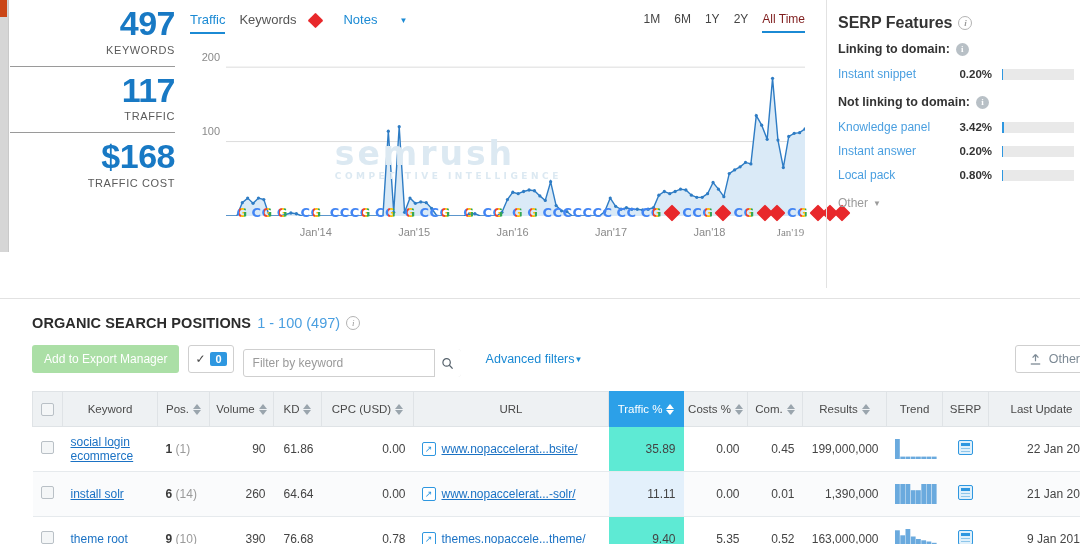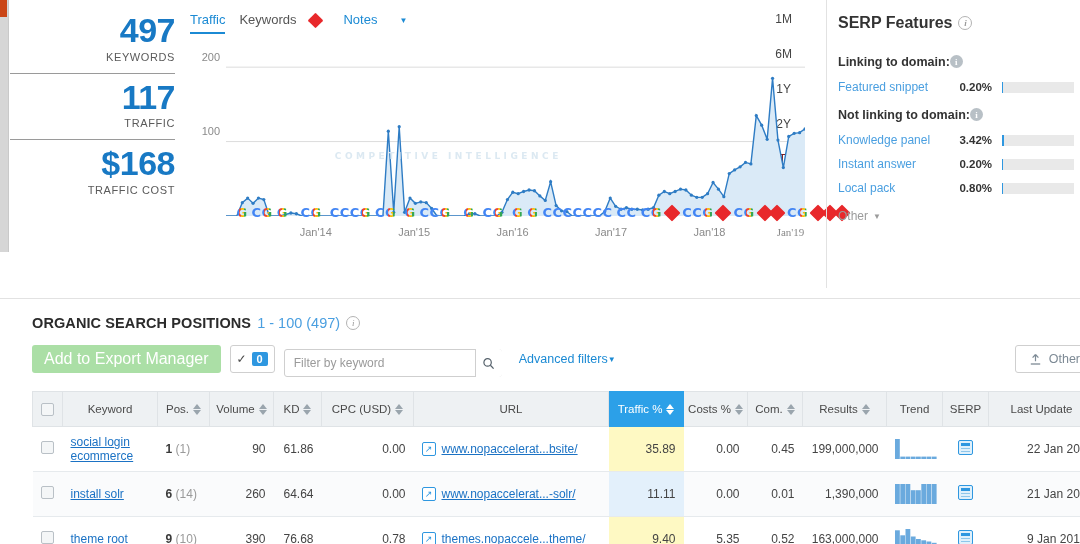--- a/index.html
+++ b/index.html
@@ -21,21 +21,21 @@
   #orange-tab {
     position: absolute; left: 0; top: 0; width: 7px; height: 17px;
     background: #ca4516;
   }
 
   
   #top { position: absolute; left: 0; top: 0; right: 0; height: 298px; }
 
   
   #metrics {
-    position: absolute; left: 10px; top: 7px; width: 175px; height: 240px;
+    position: absolute; left: 10px; top: 0; width: 175px; height: 240px;
     padding-right: 10px;
   }
   .metric { text-align: right; padding: 6px 0 10px 0; }
   .metric + .metric { border-top: 1px solid #9a9a9a; }
   .metric-value {
     font-size: 34px; font-weight: bold; color: #1879c4;
     line-height: 1.05; letter-spacing: -0.5px;
   }
   .metric-label {
     font-size: 11px; color: #5a5a5a; letter-spacing: 0.6px;
@@ -51,21 +51,21 @@
     border-bottom: 2px solid transparent;
   }
   .tab.link { color: #1b8ad4; }
   .tab.active { color: #1b8ad4; border-bottom-color: #1b8ad4; }
   .notes-wrap { display: flex; align-items: center; gap: 22px; padding-bottom: 5px; }
   .diamond {
     width: 11px; height: 11px; background: #e8282b; transform: rotate(45deg);
     border-radius: 1px; display: inline-block;
   }
   .caret { font-size: 8px; color: #1b8ad4; }
-  .ranges { position: absolute; right: 0; top: 0; display: flex; gap: 14px; align-items: center; flex-direction: column; }
+  .ranges { position: absolute; right: 0; top: 0; display: flex; gap: 14px; align-items: center; }
   .range {
     font-size: 12px; color: #444; cursor: pointer; padding-bottom: 5px;
     border-bottom: 2px solid transparent;
   }
   .range.active { color: #7f1d1d; border-bottom-color: #1b8ad4; }
 
   #chart-area { position: relative; height: 195px; margin-top: 18px; }
   .y-label {
     position: absolute; left: 0; width: 30px; text-align: right;
     font-size: 11px; color: #8a8a8a;
@@ -100,36 +100,36 @@
   
   #serp-panel {
     position: absolute; left: 838px; top: 14px; width: 236px;
   }
   #serp-divider {
     position: absolute; left: 826px; top: 0; width: 1px; height: 288px;
     background: #e2e2e2;
   }
   .serp-title {
     font-size: 16px; font-weight: bold; color: #333; display: flex;
-    align-items: center; gap: 6px; margin-bottom: 23px;
+    align-items: center; gap: 6px; margin-bottom: 10px;
   }
   .info-i {
     width: 14px; height: 14px; border-radius: 50%; border: 1px solid #b3b3b3;
     color: #999; font-size: 9px; font-style: italic; font-family: "Liberation Serif", serif;
     display: inline-flex; align-items: center; justify-content: center;
   }
   .info-dot {
     width: 13px; height: 13px; border-radius: 50%; background: #b8c0c6;
     color: #fff; font-size: 9px; font-weight: bold;
     display: inline-flex; align-items: center; justify-content: center;
     font-family: "Liberation Serif", serif;
   }
   .serp-group {
     font-size: 12.5px; font-weight: bold; color: #333;
-    display: flex; align-items: flex-start; margin: 9px 0 6px 0;
+    display: flex; align-items: center; gap: 6px; margin: 9px 0 6px 0;
   }
   .serp-row {
     display: flex; align-items: center; height: 24px; font-size: 12px;
   }
   .serp-name { color: #4a9fe0; width: 108px; }
   .serp-val { font-weight: bold; color: #333; width: 46px; text-align: right; font-size: 11.5px; }
   .serp-track {
     margin-left: 10px; flex: 1; height: 11px; background: #e9e9e9; position: relative;
   }
   .serp-fill { position: absolute; left: 0; top: 0; height: 100%; background: #2e97e0; }
@@ -150,21 +150,21 @@
   }
   .sec-title { font-size: 14.5px; font-weight: bold; color: #2b2b2b; letter-spacing: 0.1px; }
   .sec-count { font-size: 14.5px; color: #4a9fe0; }
 
   #toolbar {
     position: absolute; left: 32px; top: 46px; right: 0; height: 28px;
     display: flex; align-items: center; gap: 9px;
   }
   .btn-export-mgr {
     background: #abdfa6; color: #fff; border: none; border-radius: 3px;
-    font-size: 16px; padding: 0 12px; height: 28px; line-height: 28px;
+    font-size: 12px; padding: 0 12px; height: 28px; line-height: 28px;
     font-family: inherit; cursor: pointer;
   }
   .check-group {
     display: flex; align-items: center; gap: 5px; height: 28px;
     border: 1px solid #cfcfcf; border-radius: 3px; background: #fff;
     padding: 0 6px; cursor: pointer;
   }
   .check-mark { color: #4a4a4a; font-size: 12px; }
   .count-badge {
     background: #2e97e0; color: #fff; font-size: 11px; border-radius: 2px;
@@ -176,21 +176,21 @@
     padding: 0 30px 0 9px; font-size: 12px; font-family: inherit; color: #444;
     background: #fff; outline: none;
   }
   .filter-input::placeholder { color: #9a9a9a; }
   .filter-btn {
     position: absolute; right: 0; top: 0; width: 27px; height: 28px;
     border-left: 1px solid #cfcfcf; background: #fff; cursor: pointer;
     display: flex; align-items: center; justify-content: center;
     border-radius: 0 3px 3px 0;
   }
-  .adv-filters { font-size: 12.5px; color: #1b8ad4; cursor: pointer; margin-left: 8px;
+  .adv-filters { font-size: 12.5px; color: #1b8ad4; cursor: pointer; margin-left: 16px;
                  display: flex; align-items: center; }
   .btn-export {
     position: absolute; right: -14px; top: 46px; height: 28px;
     border: 1px solid #cfcfcf; border-radius: 3px; background: #fff;
     color: #7d8a95; font-size: 12.5px; padding: 0 13px;
     display: flex; align-items: center; gap: 7px; cursor: pointer;
   }
 
   
   #table { position: absolute; left: 32px; top: 92px; right: 0; }
@@ -213,21 +213,21 @@
   th.active-col .sorter i.up { border-bottom-color: #fff; }
   th.active-col .sorter i.dn { border-top-color: #fff; }
 
   tbody td {
     height: 45px; font-size: 12px; color: #444; padding: 0 8px;
     border-bottom: 1px solid #e6eaed; vertical-align: middle;
   }
   tbody tr:nth-child(even) { background: #fafbfc; }
   td.num { text-align: right; }
   td.center { text-align: center; }
-  td.traffic-cell { text-align: right; background: #fef9c3; }
+  td.traffic-cell { text-align: right; background: #5eead4; }
   tbody tr:nth-child(even) td.traffic-cell { background: #e3f0fb; }
   .cbox {
     width: 13px; height: 13px; border: 1px solid #b9c0c6; border-radius: 2px;
     background: #f4f6f7; display: inline-block; cursor: pointer;
   }
   .kw-link { color: #1b72c4; text-decoration: underline; font-size: 12px; line-height: 14px; cursor: pointer; }
   .pos-cur { font-weight: bold; color: #3a3a3a; }
   .pos-prev { color: #9a9a9a; }
   .url-cell { display: flex; align-items: center; gap: 6px; }
   .ext-icon {
@@ -369,20 +369,21 @@
             <circle cx="547.5" cy="21.2" r="1.6" fill="#2e7cc4" vector-effect="non-scaling-stroke"></circle>
             <circle cx="552.9" cy="79.9" r="1.6" fill="#2e7cc4" vector-effect="non-scaling-stroke"></circle>
             <circle cx="558.3" cy="106.0" r="1.6" fill="#2e7cc4" vector-effect="non-scaling-stroke"></circle>
             <circle cx="563.7" cy="76.4" r="1.6" fill="#2e7cc4" vector-effect="non-scaling-stroke"></circle>
             <circle cx="569.2" cy="73.5" r="1.6" fill="#2e7cc4" vector-effect="non-scaling-stroke"></circle>
             <circle cx="574.6" cy="72.8" r="1.6" fill="#2e7cc4" vector-effect="non-scaling-stroke"></circle>
             <circle cx="580.0" cy="69.3" r="1.6" fill="#2e7cc4" vector-effect="non-scaling-stroke"></circle>
           </svg>
       </div>
       <div class="watermark">
+        <span>semrush</span>
         <small>COMPETITIVE INTELLIGENCE</small>
       </div>
       <div id="markers">
           <span class="marker g-mark" style="left: 10.4px;">G</span>
           <span class="marker c-mark" style="left: 25.6px;">C</span>
           <span class="marker g-mark" style="left: 35.6px;">G</span>
           <span class="marker g-mark" style="left: 50.8px;">G</span>
           <span class="marker c-mark" style="left: 74.4px;">C</span>
           <span class="marker g-mark" style="left: 84.4px;">G</span>
           <span class="marker c-mark" style="left: 103.8px;">C</span>
@@ -442,21 +443,21 @@
     <div class="serp-title">
       <span>SERP Features</span>
       <span class="info-i">i</span>
     </div>
     <div class="serp-group">
       <span>Linking to domain:</span>
       <span class="info-dot">i</span>
     </div>
     <div id="serp-linking-list">
         <div class="serp-row">
-          <span class="serp-name">Featured snippet</span>
+          <span class="serp-name">Instant snippet</span>
           <span class="serp-val">0.20%</span>
           <span class="serp-track">
             <span class="serp-fill" style="width:0.2%"></span>
           </span>
         </div>
       </div>
     <div class="serp-group">
       <span>Not linking to domain:</span>
       <span class="info-dot">i</span>
     </div>

